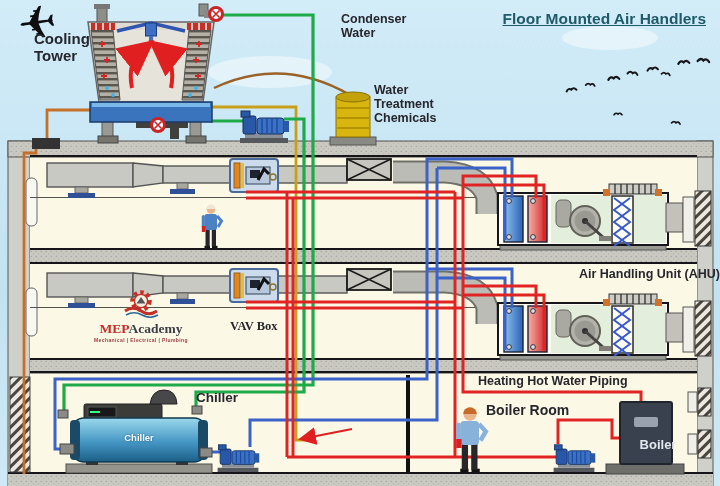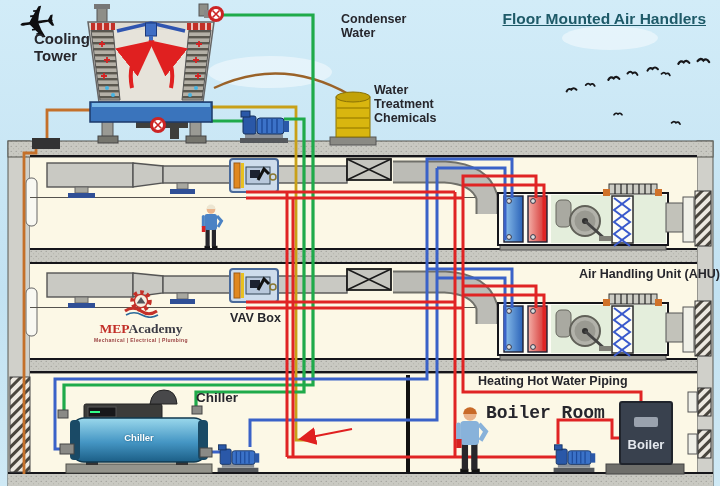--- a/index.html
+++ b/index.html
@@ -6,27 +6,27 @@
   #stage{position:relative;width:720px;height:486px;overflow:hidden;
          background:linear-gradient(#d2ecf8,#c2e2f2 60%,#cfe9f5);
          font-family:"Liberation Sans",sans-serif;}
   #scene{position:absolute;left:0;top:0;}
   .lbl{position:absolute;font-weight:bold;color:#26262c;line-height:1.12;font-size:12.5px;}
   #title-label{right:14px;top:10px;font-size:15.5px;color:#1e5a68;text-decoration:underline;}
   #cooling-tower-label{left:34px;top:31px;width:72px;font-size:15px;text-align:left;}
   #tower-drain-label{left:28px;top:90px;width:54px;}
   #condenser-water-label{left:341px;top:12px;width:78px;}
   #water-treatment-label{left:374px;top:83px;width:90px;}
-  #vav-box-label{left:230px;top:311px;width:80px;}
+  #vav-box-label{left:230px;top:319px;width:80px;font-family:Liberation Serif, serif;}
   #ahu-label{left:549px;top:267px;margin-left:30px;}
   #chiller-label{left:196px;top:390px;font-size:13.5px;}
   #makeup-water-label{left:350px;top:395px;width:60px;}
   #heating-piping-label{left:478px;top:374px;}
-  #boiler-room-label{left:486px;top:403px;font-size:18px;font-family:Liberation Mono, monospace;}
-  #boiler-text{left:620px;top:438px;width:52px;font-size:13px;color:#e4e8ee;text-align:center;}
+  #boiler-room-label{left:486px;top:403px;font-size:14px;}
+  #boiler-text{left:620px;top:438px;width:76px;font-size:13px;color:#e4e8ee;text-align:center;}
   #chiller-text{left:94px;top:433px;width:90px;font-size:9.5px;color:#ffffff;text-align:center;
                 text-shadow:0 0 2px #13547a;}
   #airplane{position:absolute;left:18px;top:-4px;font-size:46px;color:#0e0e10;
             transform:rotate(-8deg) scaleX(-1);transform-origin:50% 50%;}
   #logo{position:absolute;left:82px;top:290px;width:118px;text-align:center;}
   #logo .brand{font-family:"Liberation Serif",serif;font-weight:bold;font-size:13.5px;line-height:1;}
   #logo .mep{color:#c22f28;margin-top:36px;}
   #logo .acad{color:#3c3c46;text-align:center;}
   #logo .tag{font-size:5px;color:#9a4040;letter-spacing:.4px;margin-top:1px;font-weight:bold;}
 </style>

